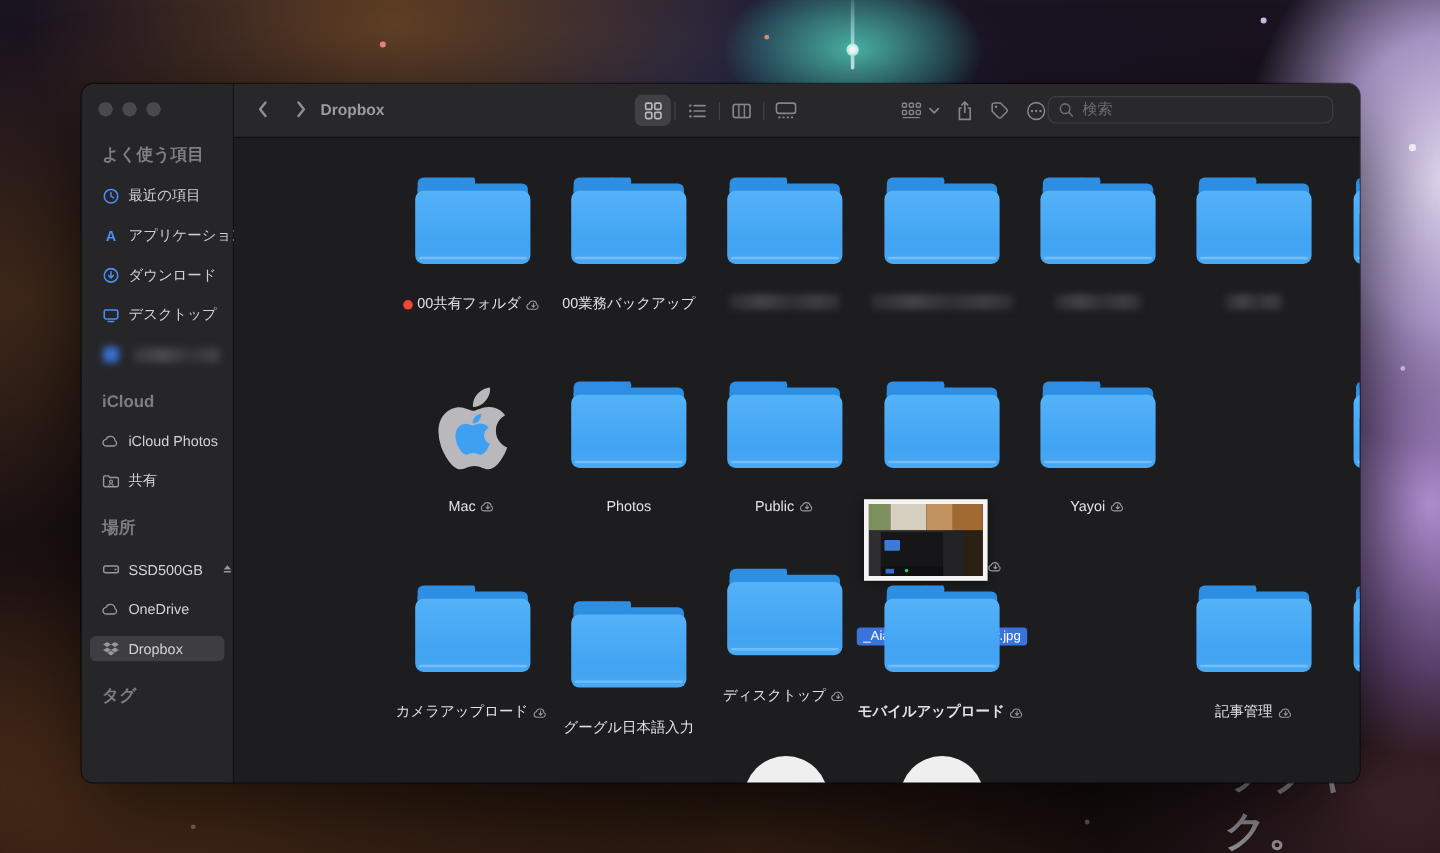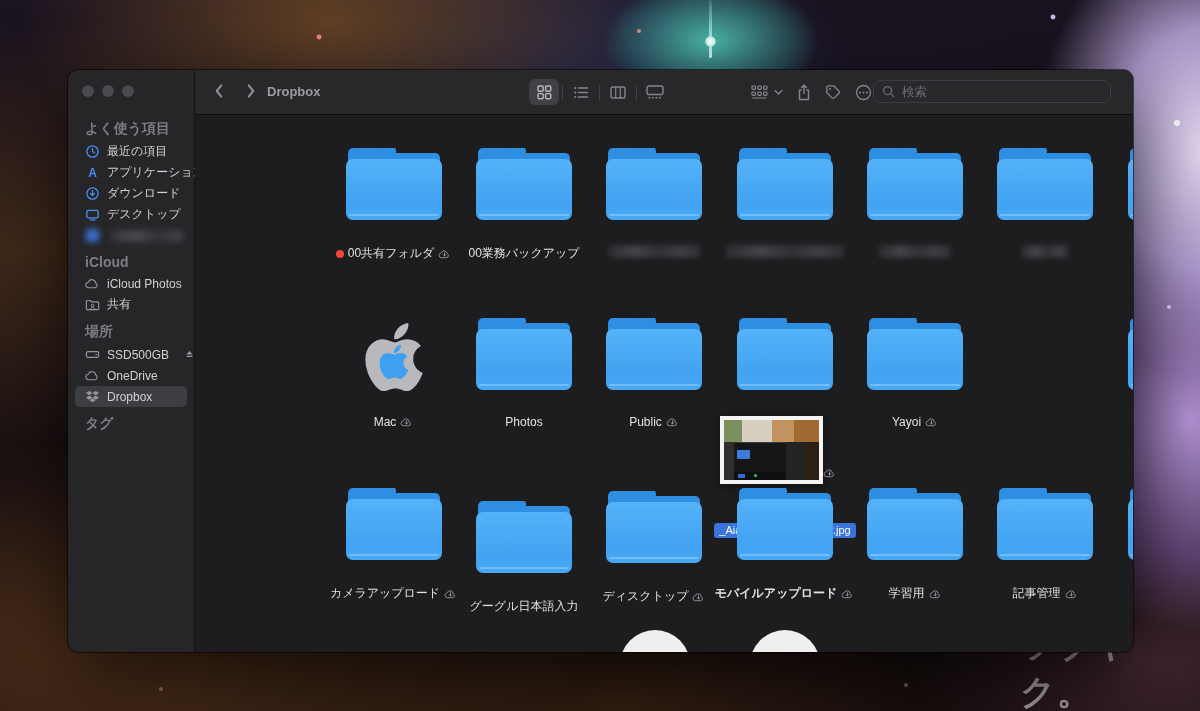--- a/index.html
+++ b/index.html
@@ -41,21 +41,21 @@
   .window{position:absolute;left:68px;top:70px;width:1065px;height:582px;border-radius:10px;
     background:#1d1d1f;box-shadow:0 30px 80px rgba(0,0,0,.7), 0 0 0 1px rgba(0,0,0,.55);overflow:hidden;}
 
   
   .sidebar{position:absolute;left:0;top:0;width:127px;height:100%;background:#262629;
     border-right:1px solid #131315;box-sizing:border-box;}
   .traffic{position:absolute;left:14px;top:15px;display:flex;gap:8px;}
   .traffic span{width:12px;height:12px;border-radius:50%;background:#49494e;display:block;}
   .sb-wrap{position:absolute;left:0;top:42px;right:0;}
   .sb-head{color:#7d7d83;font-size:14px;font-weight:700;padding:8px 0 3px 17px;}
-  .sb-item{display:flex;align-items:center;gap:7px;height:21px;margin:0 7px;padding:0 0 0 10px;
+  .sb-item{display:flex;align-items:center;gap:7px;height:21px;margin:12px 7px;padding:0 0 0 10px;
     border-radius:5px;color:#d2d2d5;font-size:12px;white-space:nowrap;}
   .sb-item.selected{background:#3d3d42;}
   .sb-item .ic{width:15px;display:flex;justify-content:center;flex:0 0 15px;}
   .sb-item .spacer{flex:1}
   .ai{color:#4a8df5;font-weight:700;font-size:12px;line-height:12px;}
   .blur-ic{width:13px;height:13px;border-radius:3px;background:#3b6fd0;filter:blur(3px);}
   .blur-tx{width:72px;height:12px;border-radius:2px;margin-left:4px;
     background:linear-gradient(90deg,#35353a,#4a4a50 35%,#323237 65%,#44444a);filter:blur(3px);}
 
   
@@ -65,21 +65,21 @@
   .tb-title{position:absolute;left:72px;top:14px;font-size:13px;font-weight:700;color:#9c9ca0;}
   .views{position:absolute;left:334px;top:9px;display:flex;align-items:center;height:26px;}
   .seg{display:flex;align-items:center;justify-content:center;width:30px;height:26px;border-radius:6px;}
   .seg.sel{background:#404045;}
   .vsep{width:1px;height:15px;background:#414146;margin:0 3px;}
   .tb-actions{position:absolute;left:556px;top:9px;display:flex;align-items:center;gap:14px;height:26px;}
   .chev{margin-left:-8px;}
   .search{position:absolute;right:22px;top:10px;width:238px;height:23px;border:1px solid #3e3e42;
     border-radius:7px;display:flex;align-items:center;gap:5px;padding:0 8px;box-sizing:border-box;background:#29292c;}
   .search input{background:transparent;border:none;outline:none;color:#c8c8cc;font-size:12.5px;width:100%;
-    font-family:Liberation Sans, sans-serif;}
+    font-family:Liberation Mono, monospace;}
   .search input::placeholder{color:#6c6c72;}
 
   
   .content{position:absolute;left:127px;top:45px;right:0;bottom:0;background:#1d1d1f;}
 
   .cell{position:absolute;width:130px;text-align:center;}
   .folder{width:96px;height:72px;position:relative;margin:0 auto;}
   .folder .back{position:absolute;left:2px;right:2px;top:5px;height:26px;background:#2e8ee2;border-radius:5px;}
   .folder .back::before{content:"";position:absolute;left:0;top:-5px;width:38px;height:12px;
     background:#2e8ee2;border-radius:5px 7px 0 0;}
@@ -517,53 +517,40 @@
       </div>
       <div class="cell" style="left: 264px; top: 386px;">
         <div class="folder">
           <div class="back"></div>
           <div class="front"></div>
         </div>
         <div class="lblrow">
           <span>グーグル日本語入力</span>
         </div>
       </div>
-      <div class="cell" style="left: 394px; top: 376px; text-align: center;">
+      <div class="cell" style="left: 394px; top: 359px; text-align: center;">
         <div class="folder">
           <div class="back"></div>
           <div class="front"></div>
         </div>
         <div class="lblrow">
           <span>ディスクトップ</span>
           <span><svg width="13" height="10" viewBox="0 0 20 15" style="display:inline-block;vertical-align:-1px">
               <path d="M5 13.2a3.6 3.6 0 0 1-.5-7.1A5 5 0 0 1 14.2 7a3.3 3.3 0 0 1-.8 6.2z" fill="none" stroke="#97979c" stroke-width="1.4" stroke-linejoin="round"></path>
               <path d="M10 5.5v5M8 8.6l2 2 2-2" fill="none" stroke="#97979c" stroke-width="1.4" stroke-linecap="round" stroke-linejoin="round"></path>
             </svg></span>
         </div>
       </div>
       <div class="cell" style="left: 524.5px; top: 373px; font-weight: bold;">
         <div class="folder">
           <div class="back"></div>
           <div class="front"></div>
         </div>
         <div class="lblrow">
           <span>モバイルアップロード</span>
-          <span><svg width="13" height="10" viewBox="0 0 20 15" style="display:inline-block;vertical-align:-1px">
-              <path d="M5 13.2a3.6 3.6 0 0 1-.5-7.1A5 5 0 0 1 14.2 7a3.3 3.3 0 0 1-.8 6.2z" fill="none" stroke="#97979c" stroke-width="1.4" stroke-linejoin="round"></path>
-              <path d="M10 5.5v5M8 8.6l2 2 2-2" fill="none" stroke="#97979c" stroke-width="1.4" stroke-linecap="round" stroke-linejoin="round"></path>
-            </svg></span>
-        </div>
-      </div>
-      <div class="cell" style="left: 655px; top: 373px;">
-        <div class="folder">
-          <div class="back"></div>
-          <div class="front"></div>
-        </div>
-        <div class="lblrow">
-          <span>学習用</span>
           <span><svg width="13" height="10" viewBox="0 0 20 15" style="display:inline-block;vertical-align:-1px">
               <path d="M5 13.2a3.6 3.6 0 0 1-.5-7.1A5 5 0 0 1 14.2 7a3.3 3.3 0 0 1-.8 6.2z" fill="none" stroke="#97979c" stroke-width="1.4" stroke-linejoin="round"></path>
               <path d="M10 5.5v5M8 8.6l2 2 2-2" fill="none" stroke="#97979c" stroke-width="1.4" stroke-linecap="round" stroke-linejoin="round"></path>
             </svg></span>
         </div>
       </div>
       <div class="cell" style="left: 785px; top: 373px;">
         <div class="folder">
           <div class="back"></div>
           <div class="front"></div>

